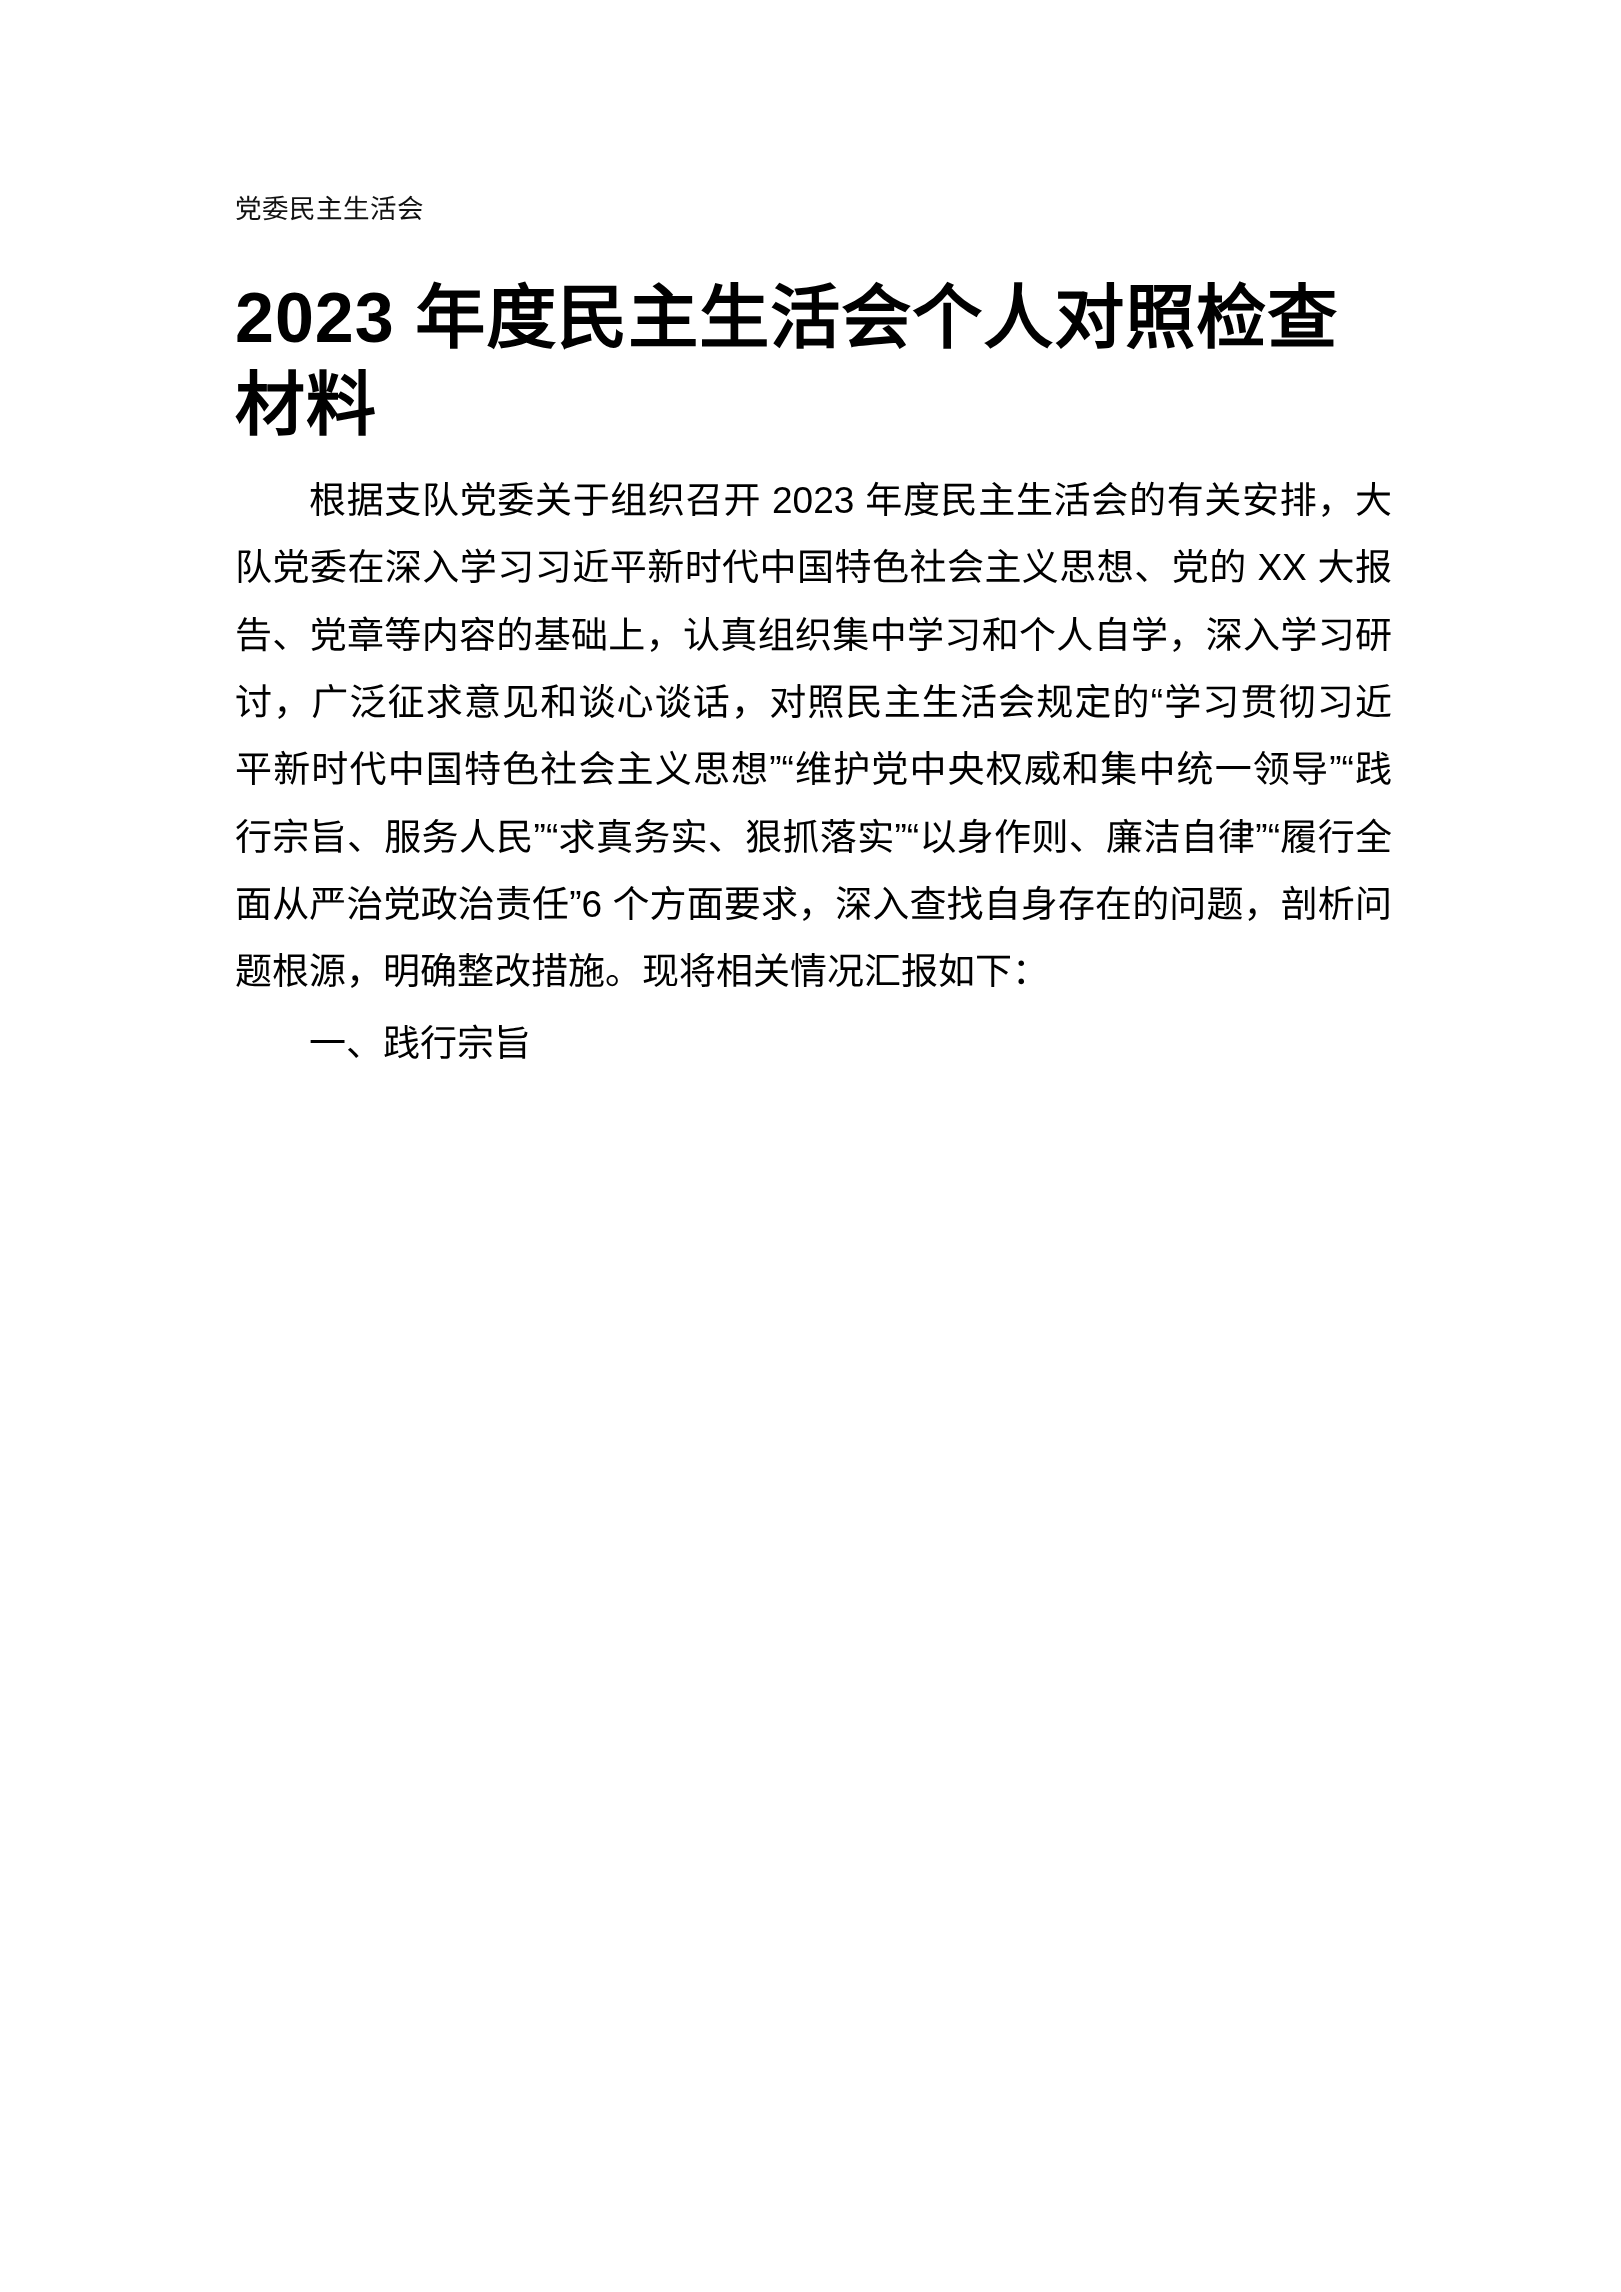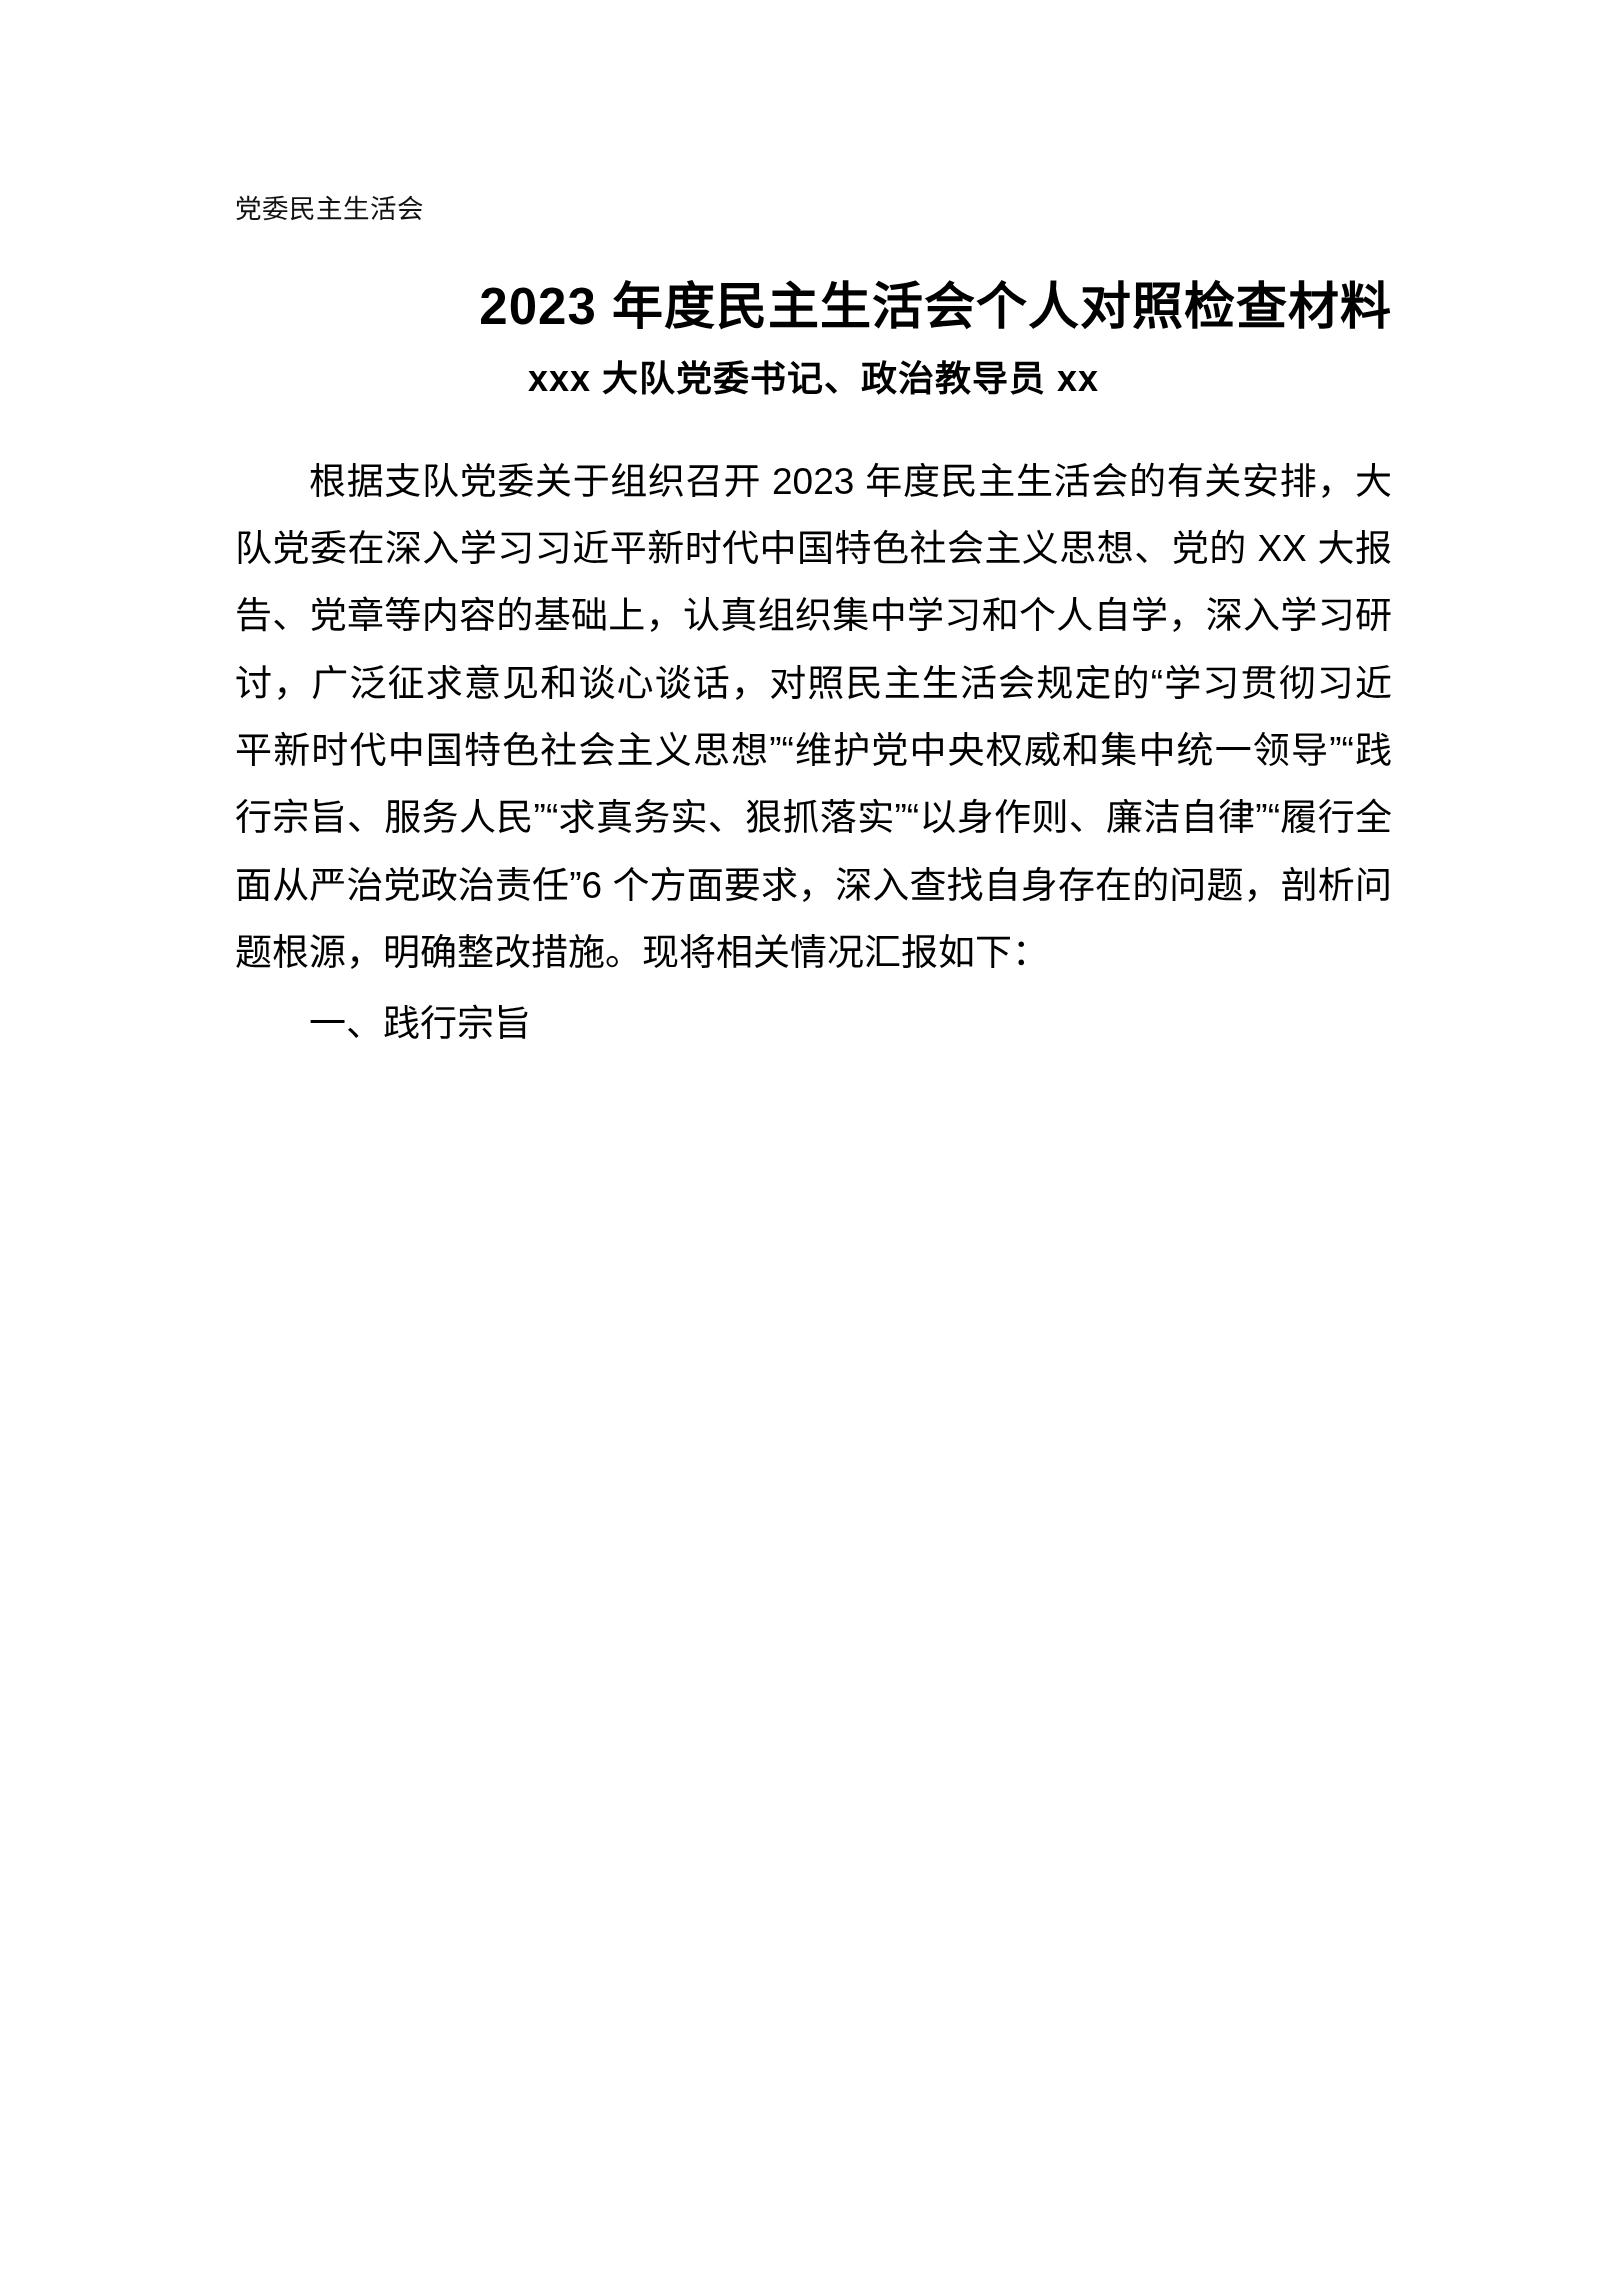--- a/index.html
+++ b/index.html
@@ -33,23 +33,23 @@
     font-size: 26.5px;
     line-height: 1.38;
     color: #111111;
     letter-spacing: 0.5px;
     margin-bottom: 47px;
   }
   .header-mark .line2 {
     letter-spacing: 5.9px;
   }
   .doc-title {
-    font-size: 51px;
+    font-size: 70px;
     font-weight: bold;
-    text-align: right;
+    text-align: left;
     letter-spacing: 1px;
     line-height: 1.25;
     margin: 0 0 17.6px 0;
   }
   .doc-subtitle {
     font-size: 36px;
     font-weight: bold;
     text-align: center;
     letter-spacing: 1px;
     line-height: 1.3;
@@ -72,20 +72,19 @@
 <body>
 
 <div class="page">
   <div class="content">
 
     <div class="header-mark">
       <div class="line1">党委民主生活会</div>
     </div>
 
     <h1 class="doc-title">2023 年度民主生活会个人对照检查材料</h1>
-    <h2 class="doc-subtitle">xxx 大队党委书记、政治教导员 xx</h2>
 
     <p class="para">根据支队党委关于组织召开 2023 年度民主生活会的有关安排，大队党委在深入学习习近平新时代中国特色社会主义思想、党的 XX 大报告、党章等内容的基础上，认真组织集中学习和个人自学，深入学习研讨，广泛征求意见和谈心谈话，对照民主生活会规定的“学习贯彻习近平新时代中国特色社会主义思想”“维护党中央权威和集中统一领导”“践行宗旨、服务人民”“求真务实、狠抓落实”“以身作则、廉洁自律”“履行全面从严治党政治责任”6 个方面要求，深入查找自身存在的问题，剖析问题根源，明确整改措施。现将相关情况汇报如下：</p>
     <p class="para">一、践行宗旨</p>
 
   </div>
 </div>
 
 
 </body></html>

